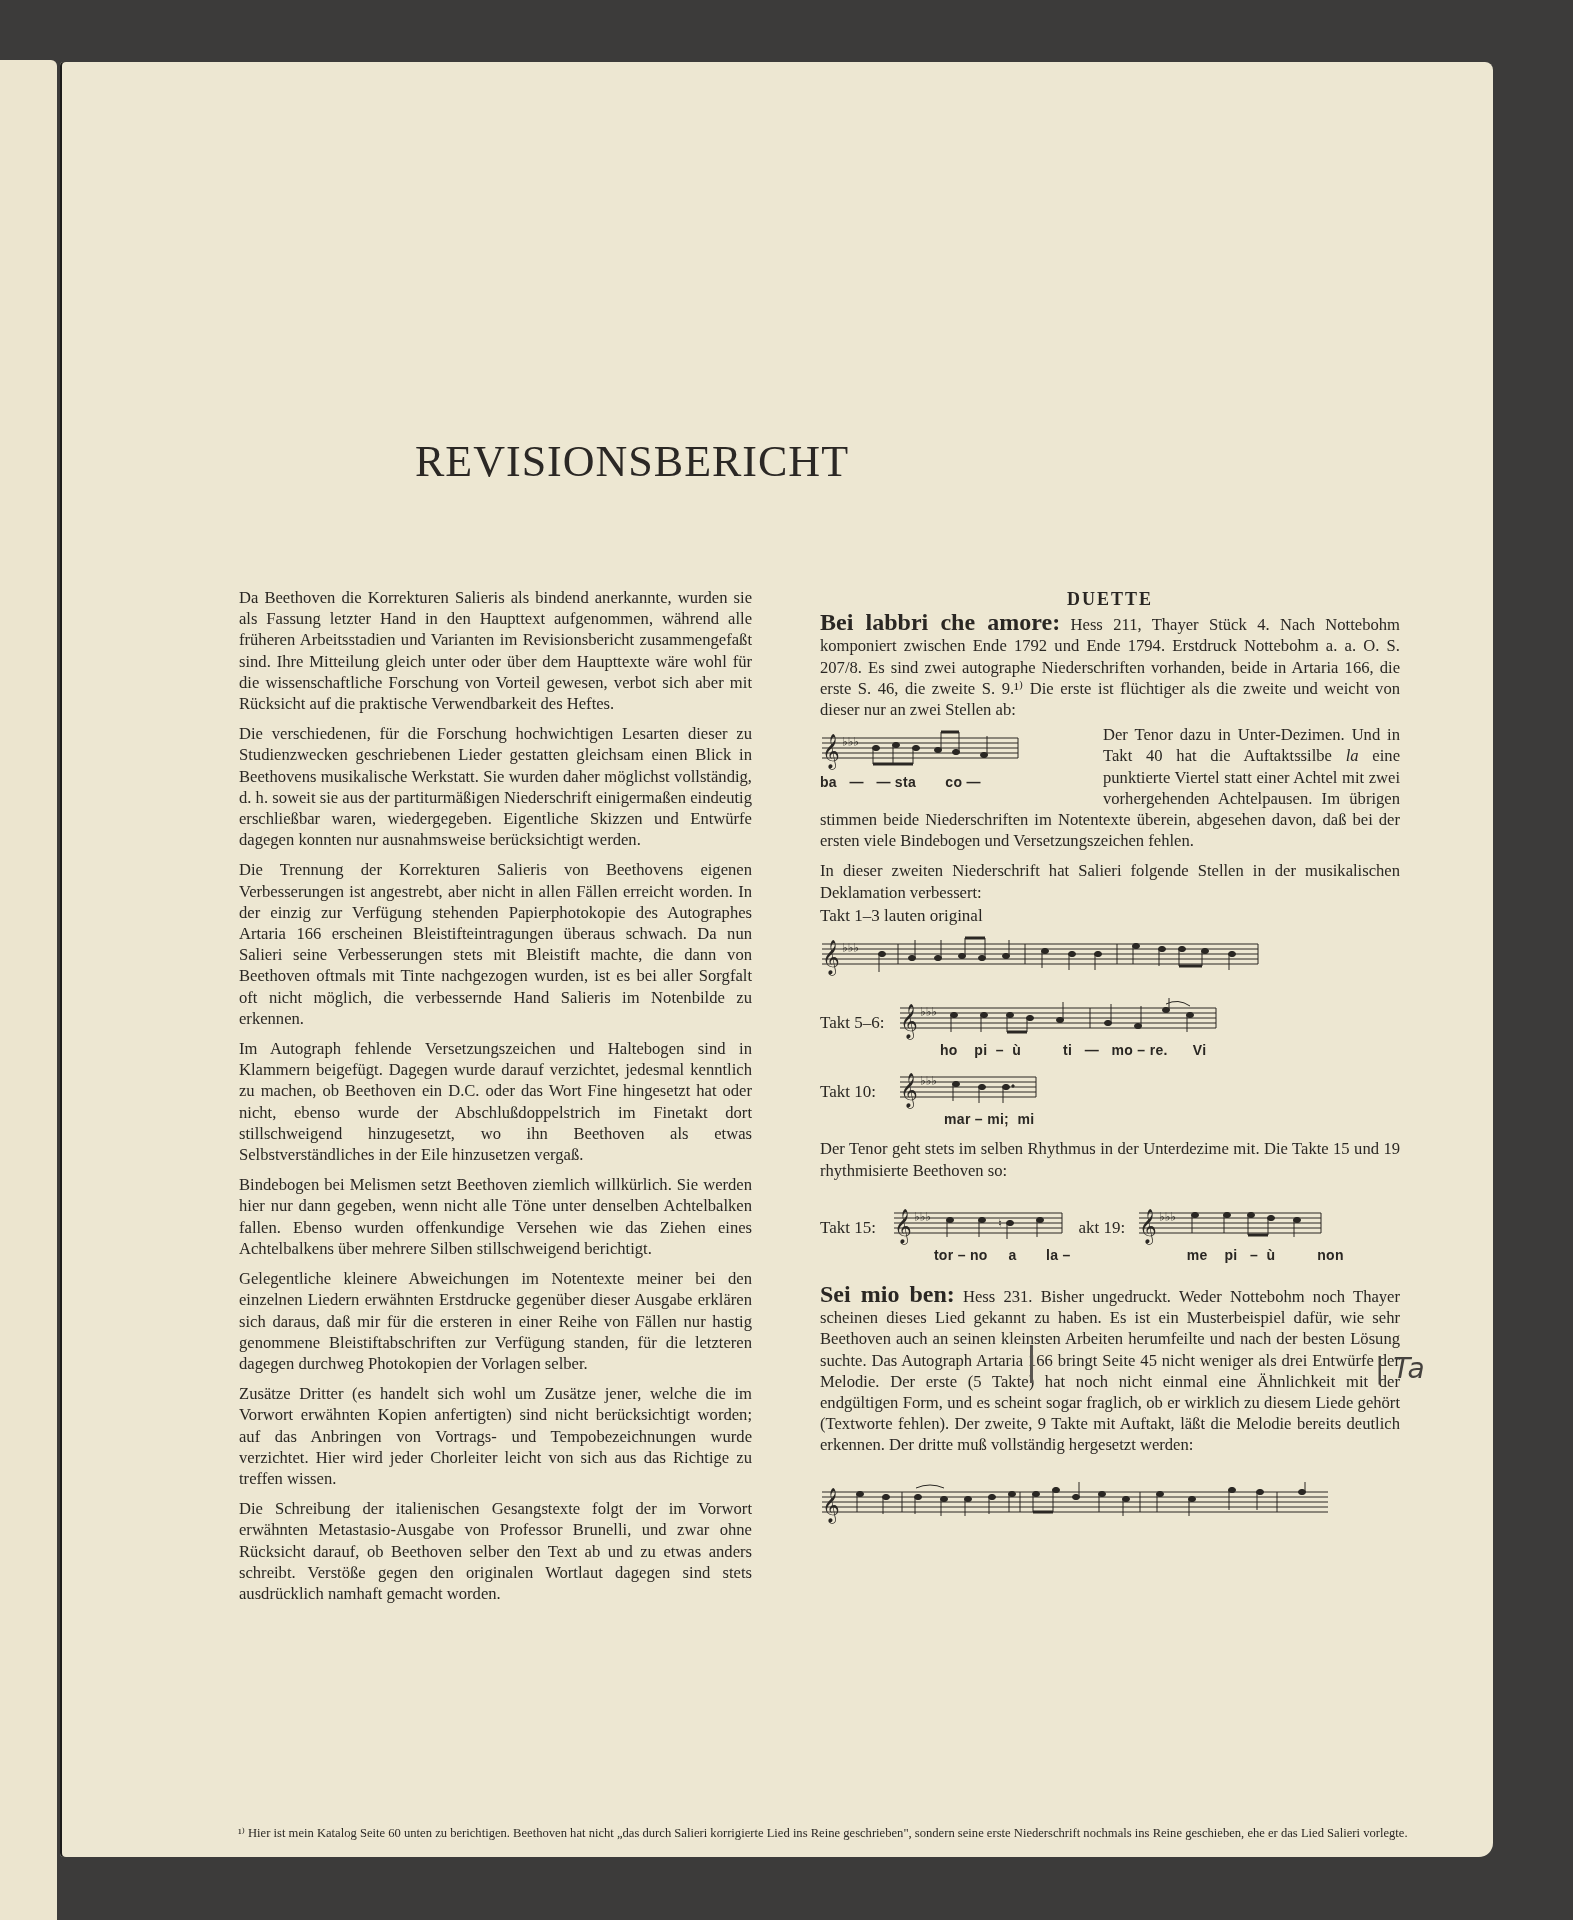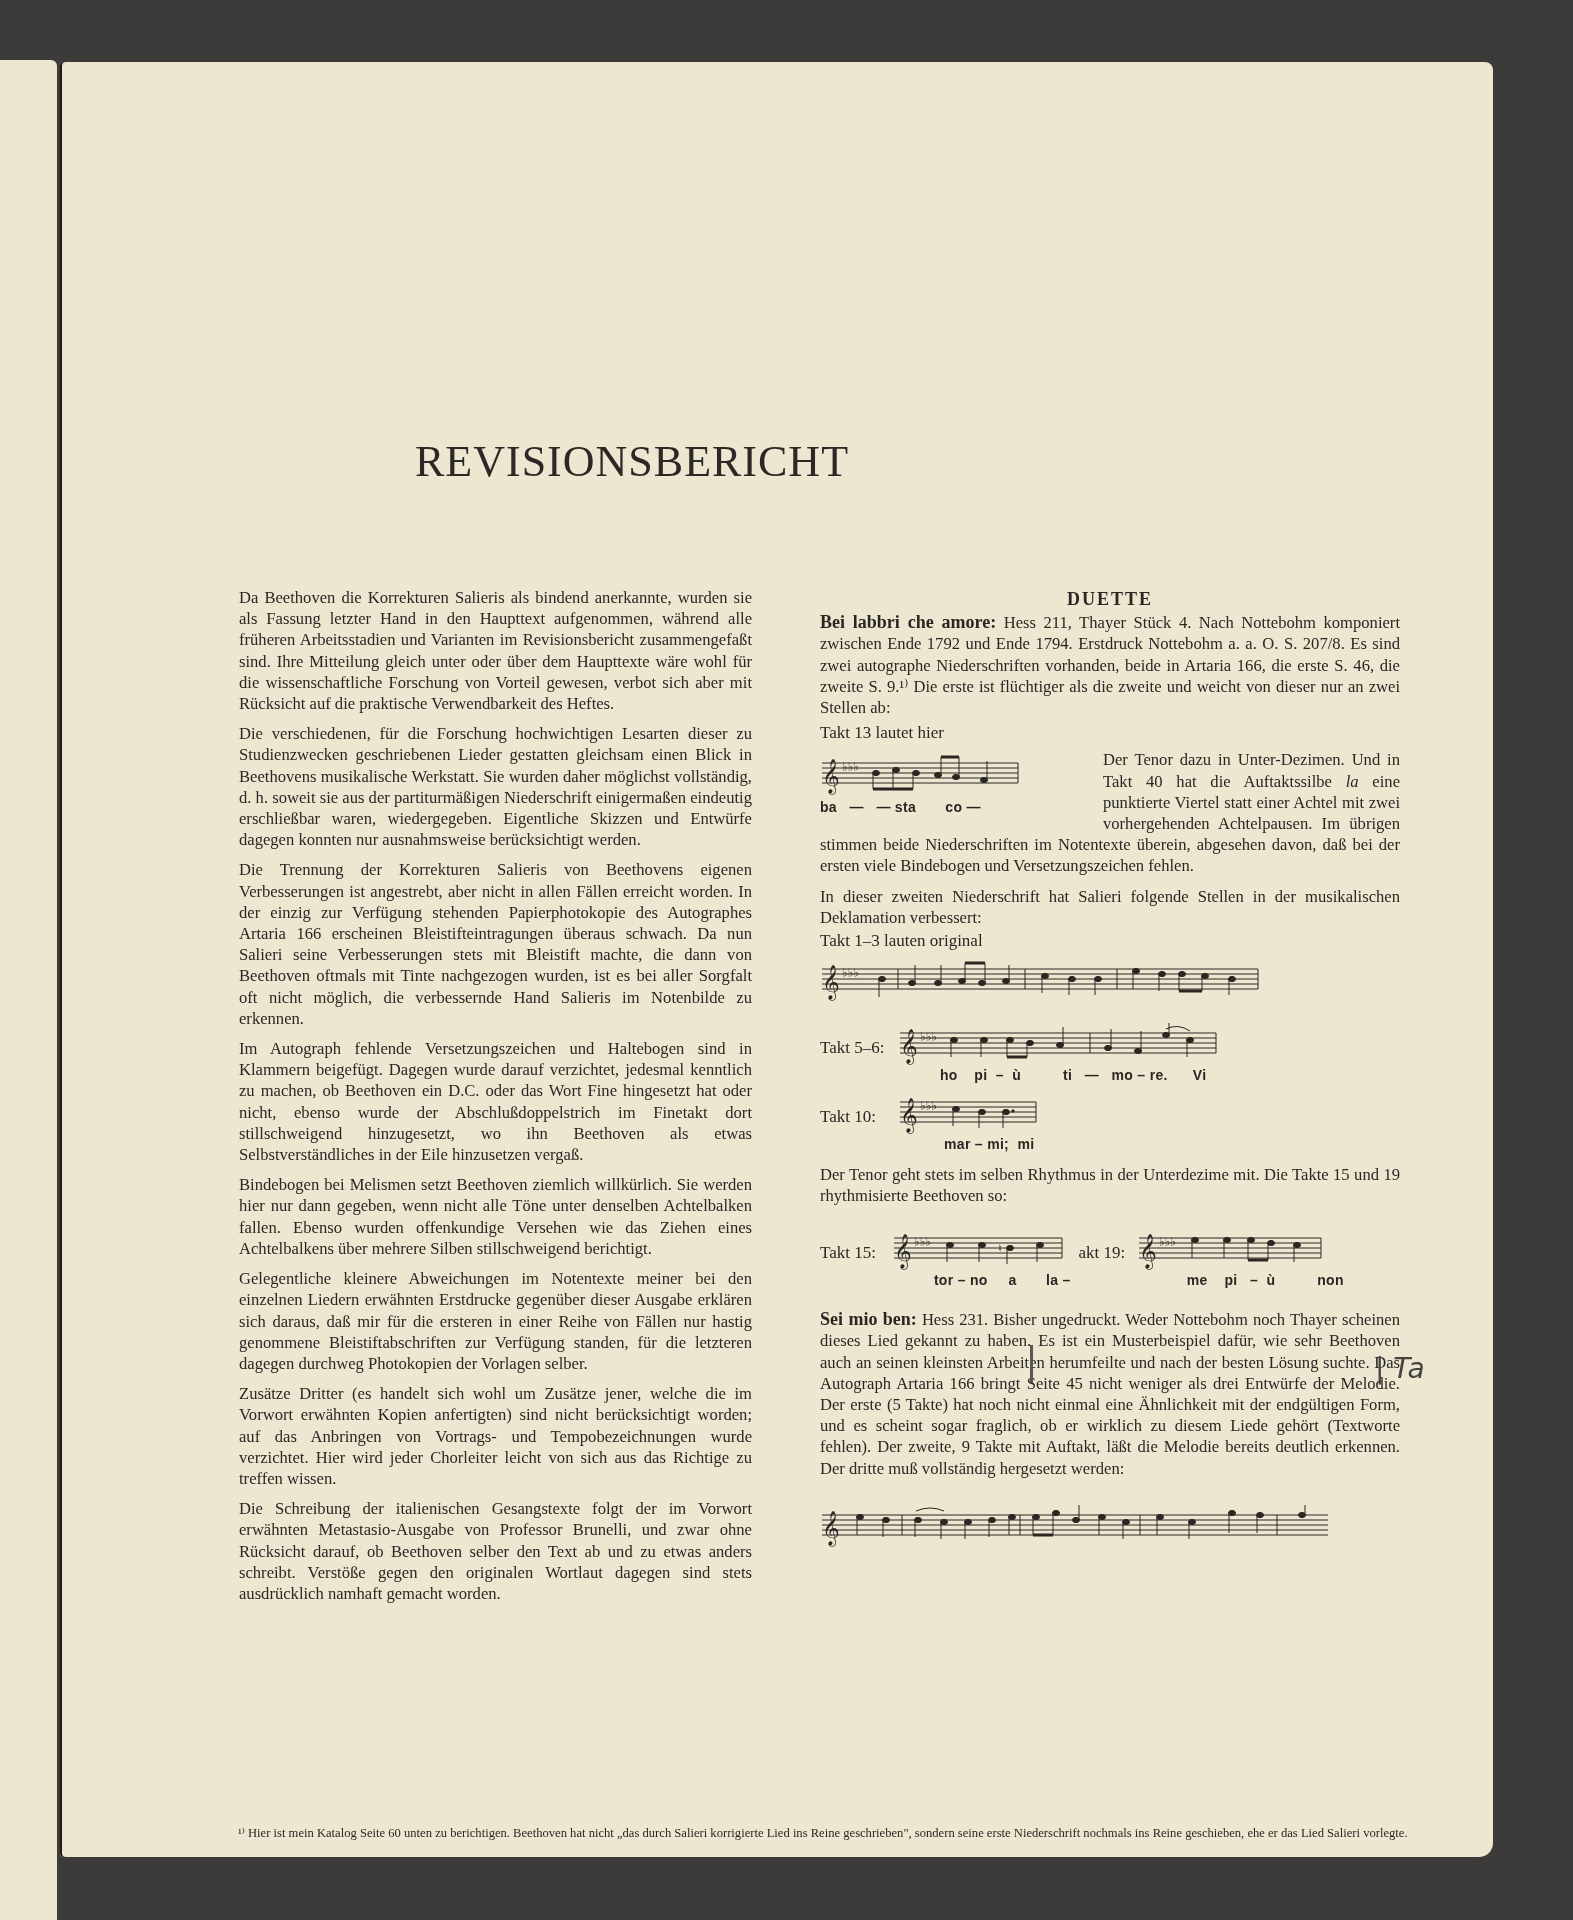--- a/index.html
+++ b/index.html
@@ -25,21 +25,21 @@
     font-family: "Liberation Serif", serif; font-weight: normal;
   }
   .col { position: absolute; font-size: 16.6px; line-height: 21.2px; text-align: justify; }
   .col-left { left: 179px; top: 525px; width: 513px; }
   .col-right { left: 760px; top: 525px; width: 580px; }
   .para { margin: 0 0 9px 0; }
   .section-head {
     text-align: center; font-weight: bold; letter-spacing: 2px;
     font-size: 18px; margin: 2px 0 2px 0;
   }
-  .song-title { font-weight: bold; font-size: 18px; }
+  .song-title { font-weight: bold; font-size: 24px; }
   .takt-label { font-size: 17px; }
   .music-row { display: flex; align-items: flex-start; margin: 6px 0; }
   .music-row .takt-label { margin-top: 14px; width: 78px; flex: none; }
   .staff-block { display: inline-block; }
   .lyrics {
     font-family: "Liberation Sans", sans-serif; font-weight: bold;
     font-size: 14px; white-space: pre; letter-spacing: 0.3px; margin-top: -2px;
   }
   .float-left { float: left; width: 265px; margin: 4px 18px 4px 0; }
   .footnote {
@@ -72,21 +72,20 @@
     <p class="para">Zusätze Dritter (es handelt sich wohl um Zusätze jener, welche die im Vorwort erwähnten Kopien anfertigten) sind nicht berücksichtigt worden; auf das Anbringen von Vortrags- und Tempobezeichnungen wurde verzichtet. Hier wird jeder Chorleiter leicht von sich aus das Richtige zu treffen wissen.</p>
     <p class="para">Die Schreibung der italienischen Gesangstexte folgt der im Vorwort erwähnten Metastasio-Ausgabe von Professor Brunelli, und zwar ohne Rücksicht darauf, ob Beethoven selber den Text ab und zu etwas anders schreibt. Verstöße gegen den originalen Wortlaut dagegen sind stets ausdrücklich namhaft gemacht worden.</p>
   </div>
 
   <div class="col col-right">
     <div class="section-head">DUETTE</div>
 
     <p class="para" style="margin-bottom:4px">
       <span class="song-title">Bei labbri che amore:</span><span> Hess 211, Thayer Stück 4. Nach Nottebohm komponiert zwischen Ende 1792 und Ende 1794. Erstdruck Nottebohm a. a. O. S. 207/8. Es sind zwei autographe Niederschriften vorhanden, beide in Artaria 166, die erste S. 46, die zweite S. 9.¹⁾ Die erste ist flüchtiger als die zweite und weicht von dieser nur an zwei Stellen ab:</span>
     </p>
-    <div class="takt-label" style="margin-bottom:6px">Takt 13 lautet hier</div>
 
     <div class="float-left">
       <svg class="staff" width="200" height="46" viewBox="0 0 200 46">
         <g stroke="#2a2723" stroke-width="1">
           <line x1="2" y1="10" x2="198" y2="10"></line>
             <line x1="2" y1="15" x2="198" y2="15"></line>
           <line x1="2" y1="20" x2="198" y2="20"></line>
             <line x1="2" y1="25" x2="198" y2="25"></line>
           <line x1="2" y1="30" x2="198" y2="30"></line>
             <line x1="198" y1="10" x2="198" y2="30"></line>

